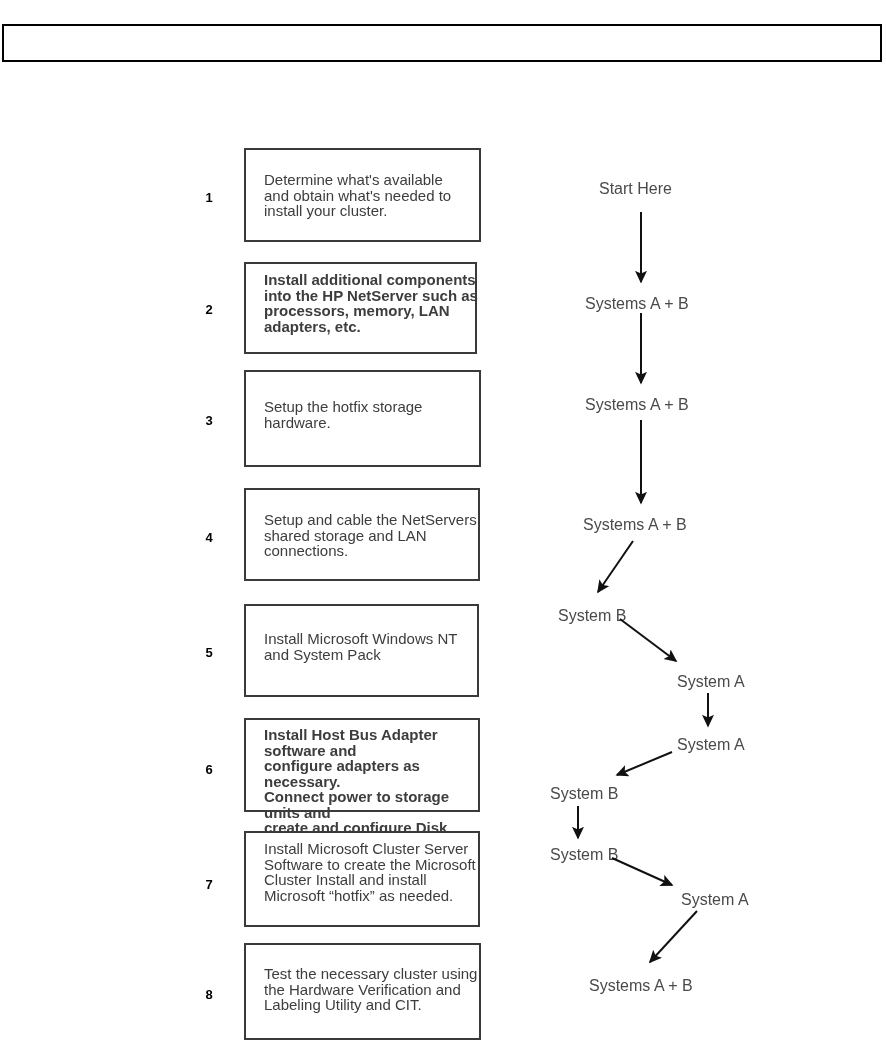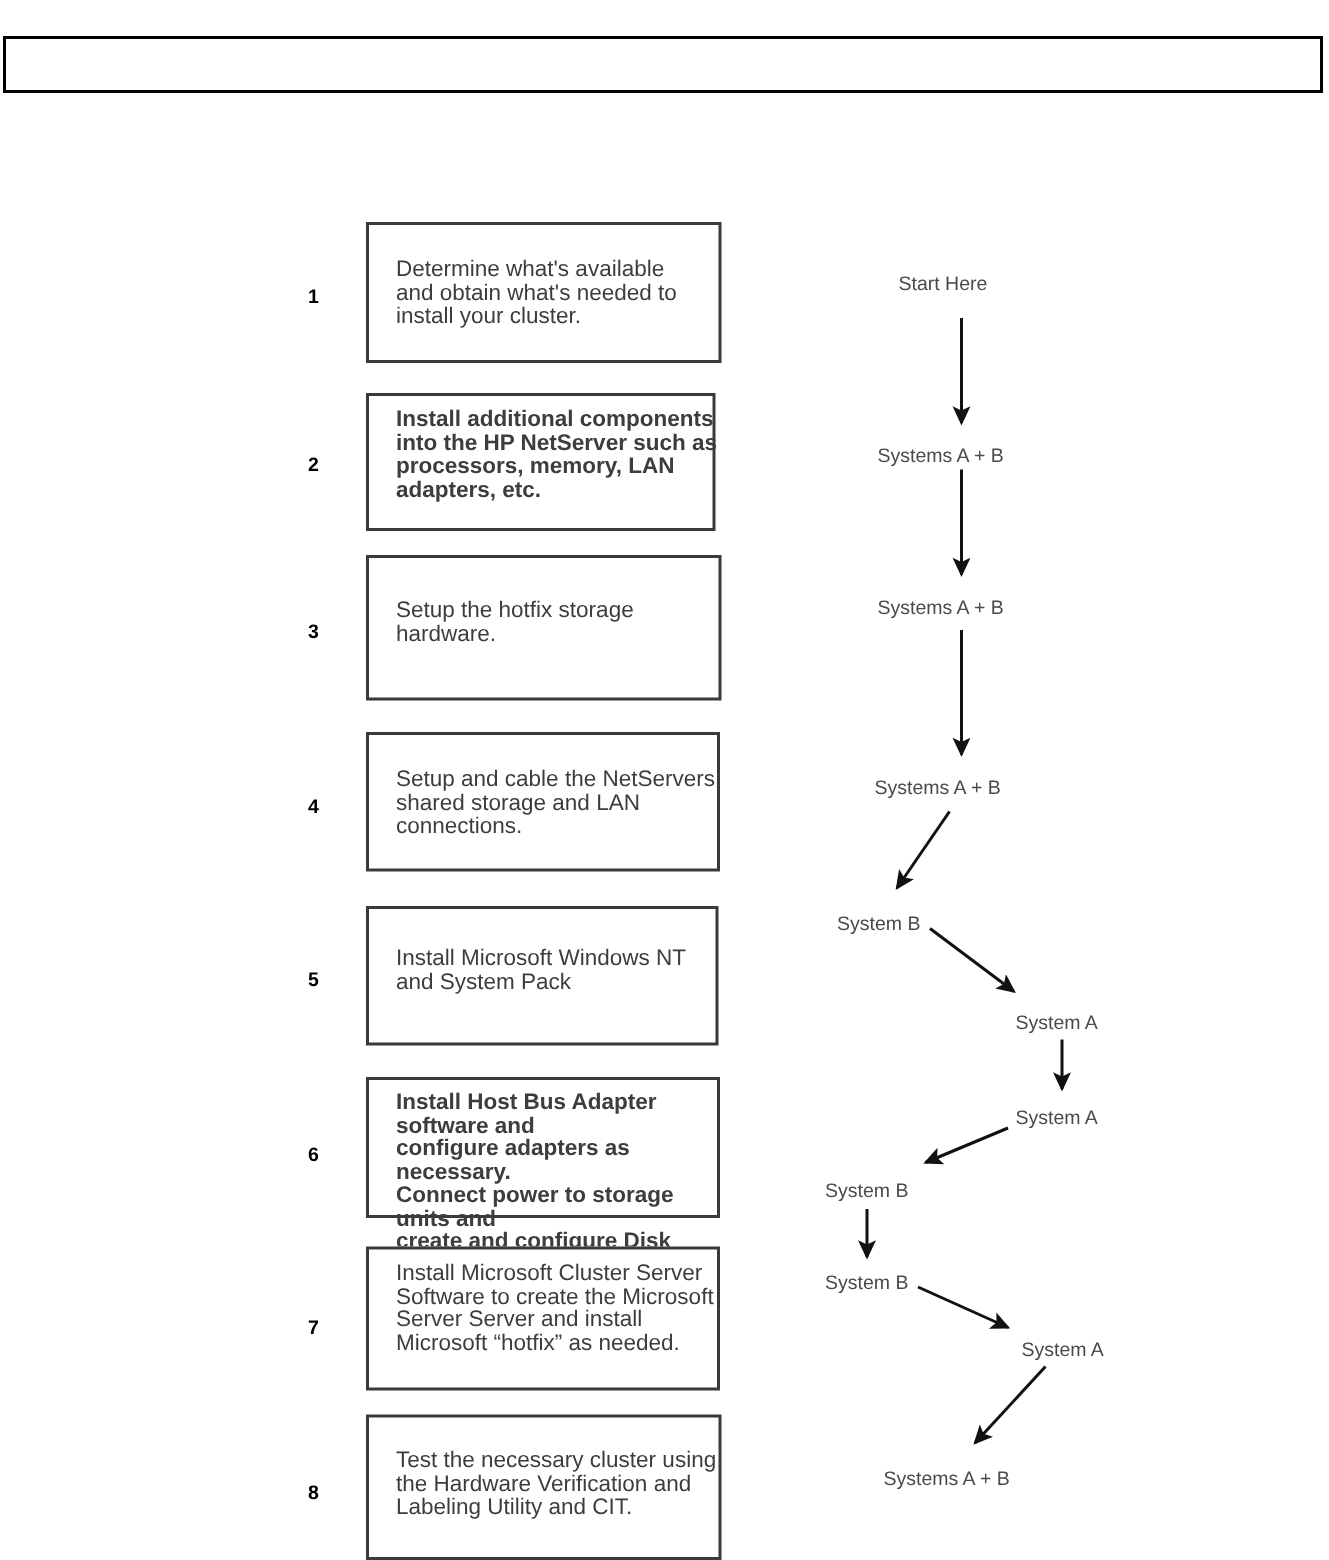--- a/index.html
+++ b/index.html
@@ -73,21 +73,21 @@
     font-size: 15px;
     line-height: 15.5px;
     color: #3d3d3d;
     padding: 0 10px;
     white-space: pre-line;
   }
 
   
   .flow-label {
     position: absolute;
-    font-size: 13px;
+    font-size: 16px;
     line-height: 14px;
     color: #4a4a4a;
     white-space: nowrap;
   }
   #flow-arrows {
     position: absolute;
     left: 0;
     top: 0;
     width: 886px;
     height: 1040px;
@@ -144,21 +144,21 @@
         <span class="step-text" style="position: absolute; left: 254px; top: 727px; width: 218px; font-weight: bold;">Install Host Bus Adapter software and
 configure adapters as necessary.
 Connect power to storage units and
 create and configure Disk Arrays.</span>
       </div>
       <div class="step-row" style="top: 0px; left: 0px; position: absolute; width: 886px;">
         <div class="step-number" style="top: 877px; left: 198px;">7</div>
         <div class="step-box" style="left: 244px; top: 831px; width: 236px; height: 96px;"></div>
         <span class="step-text" style="position: absolute; left: 254px; top: 841px; width: 218px;">Install Microsoft Cluster Server
 Software to create the Microsoft
-Server Server and install
+Cluster Install and install
 Microsoft “hotfix” as needed.</span>
       </div>
       <div class="step-row" style="top: 0px; left: 0px; position: absolute; width: 886px;">
         <div class="step-number" style="top: 987px; left: 198px;">8</div>
         <div class="step-box" style="left: 244px; top: 943px; width: 237px; height: 97px;"></div>
         <span class="step-text" style="position: absolute; left: 254px; top: 966px; width: 219px;">Test the necessary cluster using
 the Hardware Verification and
 Labeling Utility and CIT.</span>
       </div>
     </div>

